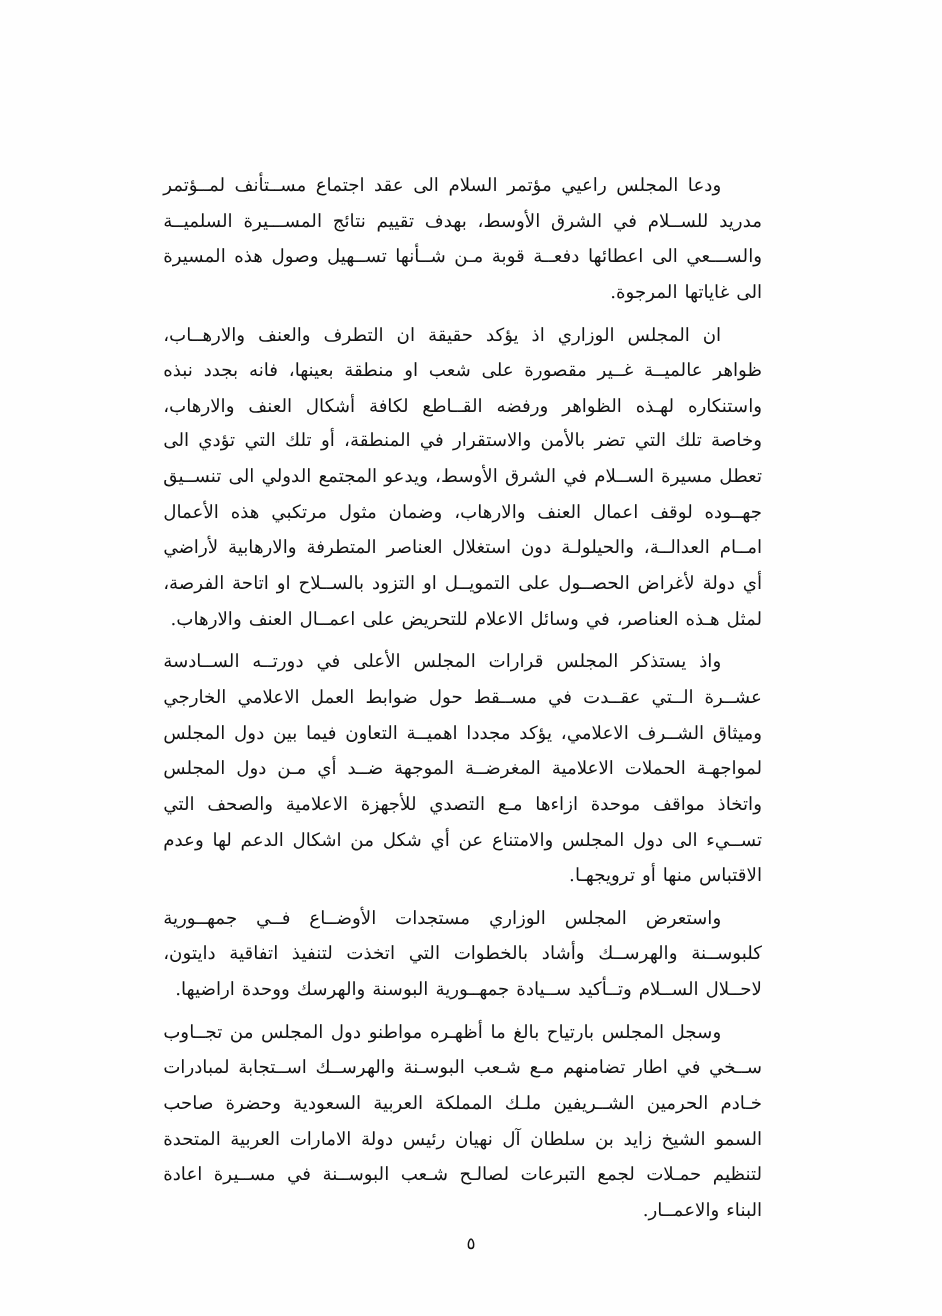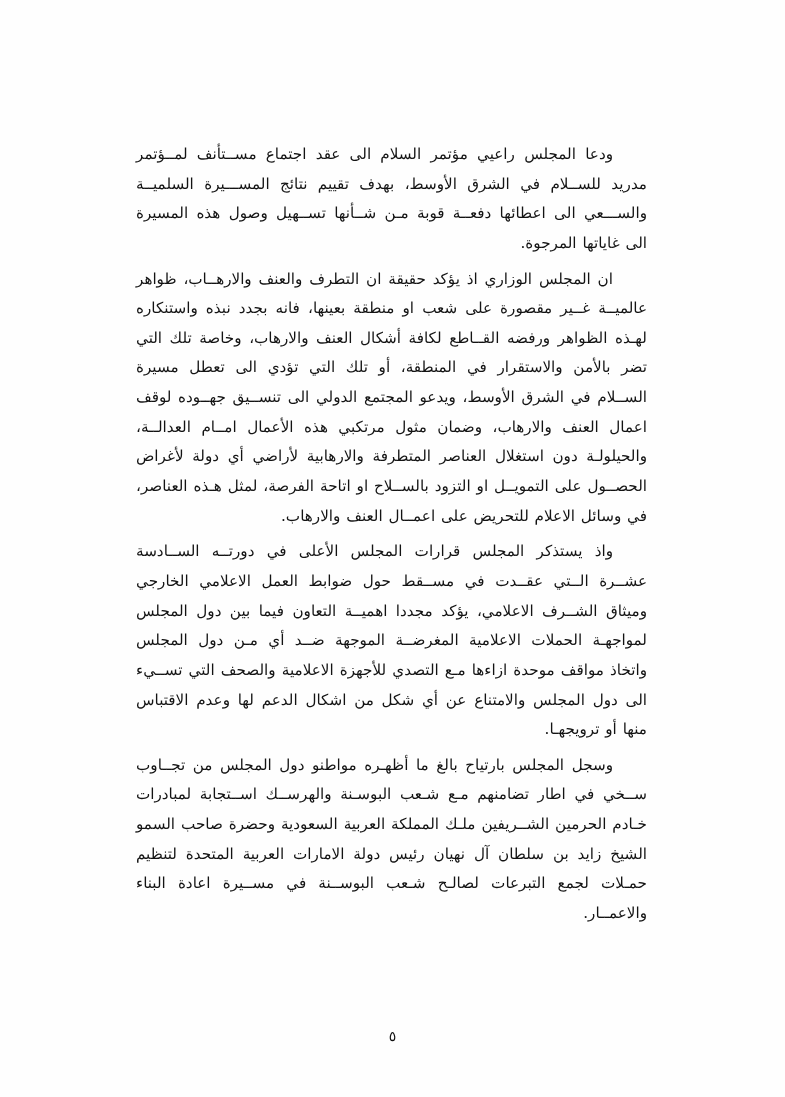--- a/index.html
+++ b/index.html
@@ -22,21 +22,21 @@
   .content {
     position: absolute;
     top: 140px;
     right: 138px;
     left: 136px;
     direction: rtl;
     text-align: justify;
     text-align-last: right;
   }
   .para {
-    margin: 0 0 6px 0;
+    margin: 0 12px 6px 0;
     font-size: 15.2px;
     line-height: 1.95;
     text-indent: 34px;
     word-spacing: 1px;
     letter-spacing: 0px;
     color: #131313;
     text-align: justify;
   }
   .page-number {
     position: absolute;
@@ -50,16 +50,17 @@
   }
 </style>
 </head>
 <body>
 
 <div class="page">
   <div class="content">
     <p class="para">ودعا المجلس راعيي مؤتمر السلام الى عقد اجتماع مســتأنف لمــؤتمر مدريد للســلام في الشرق الأوسط، بهدف تقييم نتائج المســـيرة السلميــة والســـعي الى اعطائها دفعــة قوبة مـن شــأنها تســهيل وصول هذه المسيرة الى غاياتها المرجوة.</p>
     <p class="para">ان المجلس الوزاري اذ يؤكد حقيقة ان التطرف والعنف والارهــاب، ظواهر عالميــة غــير مقصورة على شعب او منطقة بعينها، فانه بجدد نبذه واستنكاره لهـذه الظواهر ورفضه القــاطع لكافة أشكال العنف والارهاب، وخاصة تلك التي تضر بالأمن والاستقرار في المنطقة، أو تلك التي تؤدي الى تعطل مسيرة الســلام في الشرق الأوسط، ويدعو المجتمع الدولي الى تنســيق جهــوده لوقف اعمال العنف والارهاب، وضمان مثول مرتكبي هذه الأعمال امــام العدالــة، والحيلولـة دون استغلال العناصر المتطرفة والارهابية لأراضي أي دولة لأغراض الحصــول على التمويــل او التزود بالســلاح او اتاحة الفرصة، لمثل هـذه العناصر، في وسائل الاعلام للتحريض على اعمــال العنف والارهاب.</p>
     <p class="para">واذ يستذكر المجلس قرارات المجلس الأعلى في دورتــه الســادسة عشــرة الــتي عقــدت في مســقط حول ضوابط العمل الاعلامي الخارجي وميثاق الشــرف الاعلامي، يؤكد مجددا اهميــة التعاون فيما بين دول المجلس لمواجهـة الحملات الاعلامية المغرضــة الموجهة ضــد أي مـن دول المجلس واتخاذ مواقف موحدة ازاءها مـع التصدي للأجهزة الاعلامية والصحف التي تســيء الى دول المجلس والامتناع عن أي شكل من اشكال الدعم لها وعدم الاقتباس منها أو ترويجهـا.</p>
+    <p class="para">واستعرض المجلس الوزاري مستجدات الأوضــاع فــي جمهــورية كلبوســنة والهرســك وأشاد بالخطوات التي اتخذت لتنفيذ اتفاقية دايتون، لاحــلال الســلام وتــأكيد ســيادة جمهــورية البوسنة والهرسك ووحدة اراضيها.</p>
     <p class="para">وسجل المجلس بارتياح بالغ ما أظهـره مواطنو دول المجلس من تجــاوب ســخي في اطار تضامنهم مـع شـعب البوسـنة والهرســك اســتجابة لمبادرات خـادم الحرمين الشــريفين ملـك المملكة العربية السعودية وحضرة صاحب السمو الشيخ زايد بن سلطان آل نهيان رئيس دولة الامارات العربية المتحدة لتنظيم حمـلات لجمع التبرعات لصالـح شـعب البوســنة في مســيرة اعادة البناء والاعمــار.</p>
   </div>
   <div class="page-number">٥</div>
 </div>
 
 </body></html>

